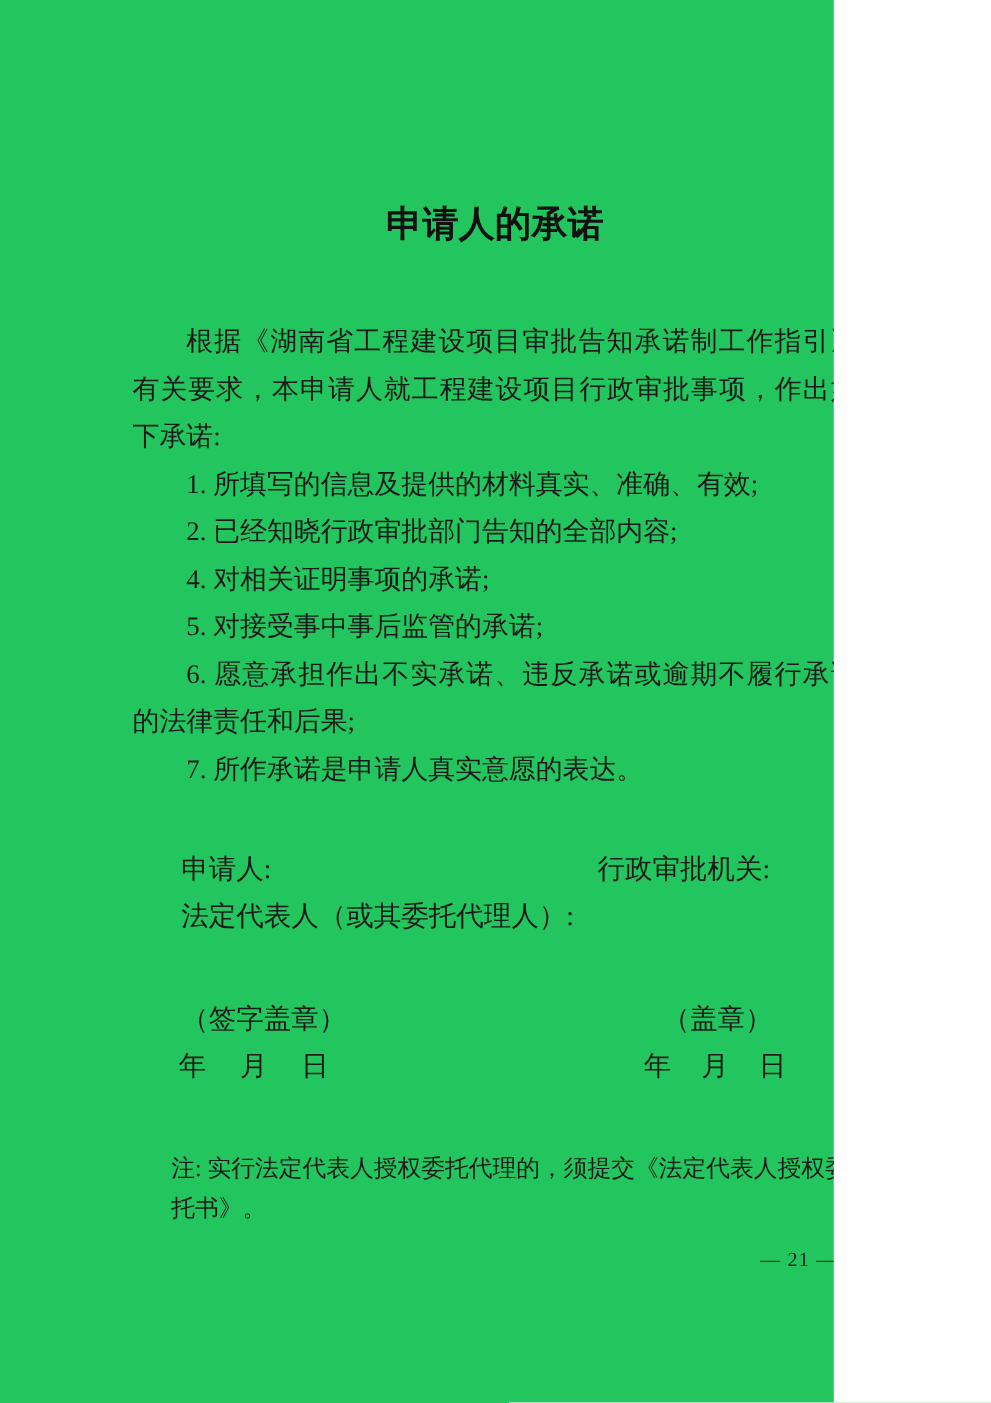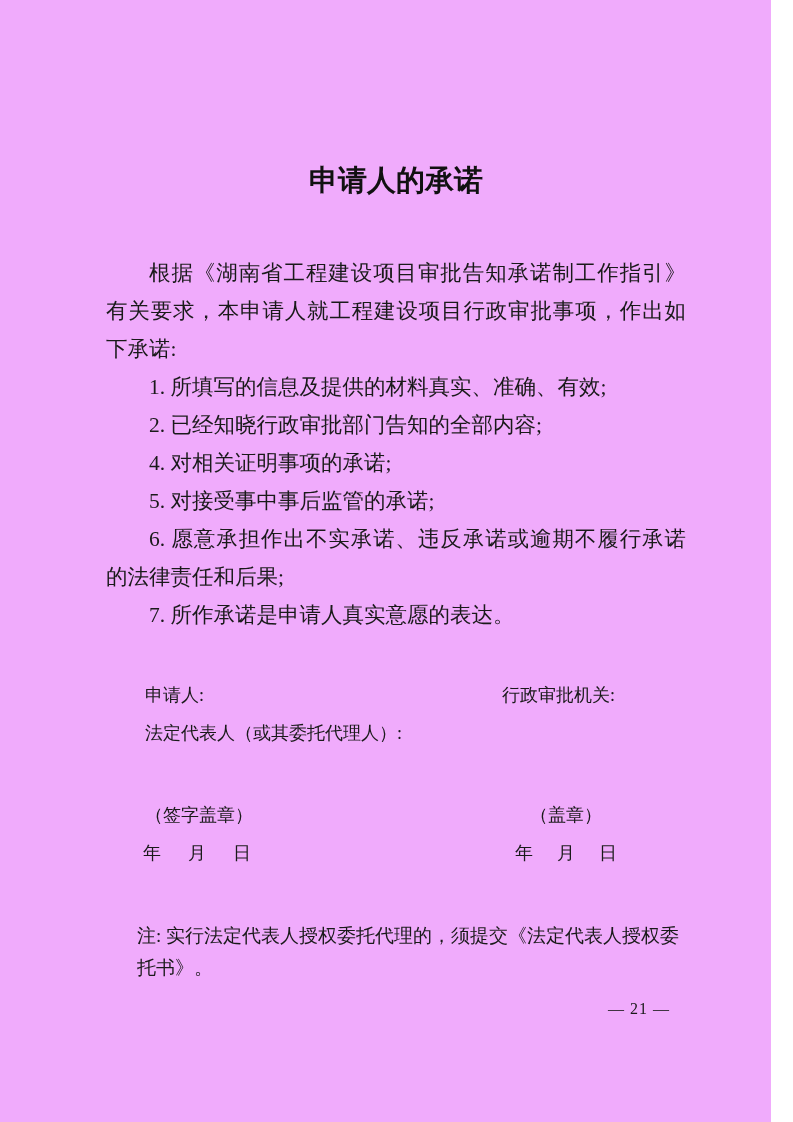--- a/index.html
+++ b/index.html
@@ -2,23 +2,23 @@
 <html><head>
 <meta charset="utf-8">
 <style>
   html, body {
     margin: 0;
     padding: 0;
     background: #ffffff;
   }
   .page {
     position: relative;
-    width: 771px;
+    width: 667px;
     height: 1122px;
-    background: #f0abfc;
+    background: #22c55e;
     overflow: hidden;
     font-family: "Liberation Serif", "DejaVu Serif", serif;
     color: #1a1a1a;
   }
   .content {
     position: absolute;
     top: 0;
     left: 106px;
     width: 580px;
   }
@@ -36,34 +36,34 @@
     line-height: 38px;
     text-align: justify;
     text-indent: 2em;
   }
   .intro {
     margin-top: 56px;
   }
   .sig-row {
     position: relative;
     height: 38px;
-    font-size: 18px;
+    font-size: 22px;
     line-height: 38px;
   }
   .row-applicant {
     margin-top: 42px;
   }
   .sig-left {
     position: absolute;
     left: 39px;
     white-space: nowrap;
   }
   .authority {
     position: absolute;
-    left: 396px;
+    left: 372px;
     white-space: nowrap;
     text-align: right;
   }
   .row-seal {
     margin-top: 44px;
   }
   .seal-right {
     position: absolute;
     left: 424px;
     white-space: nowrap;

